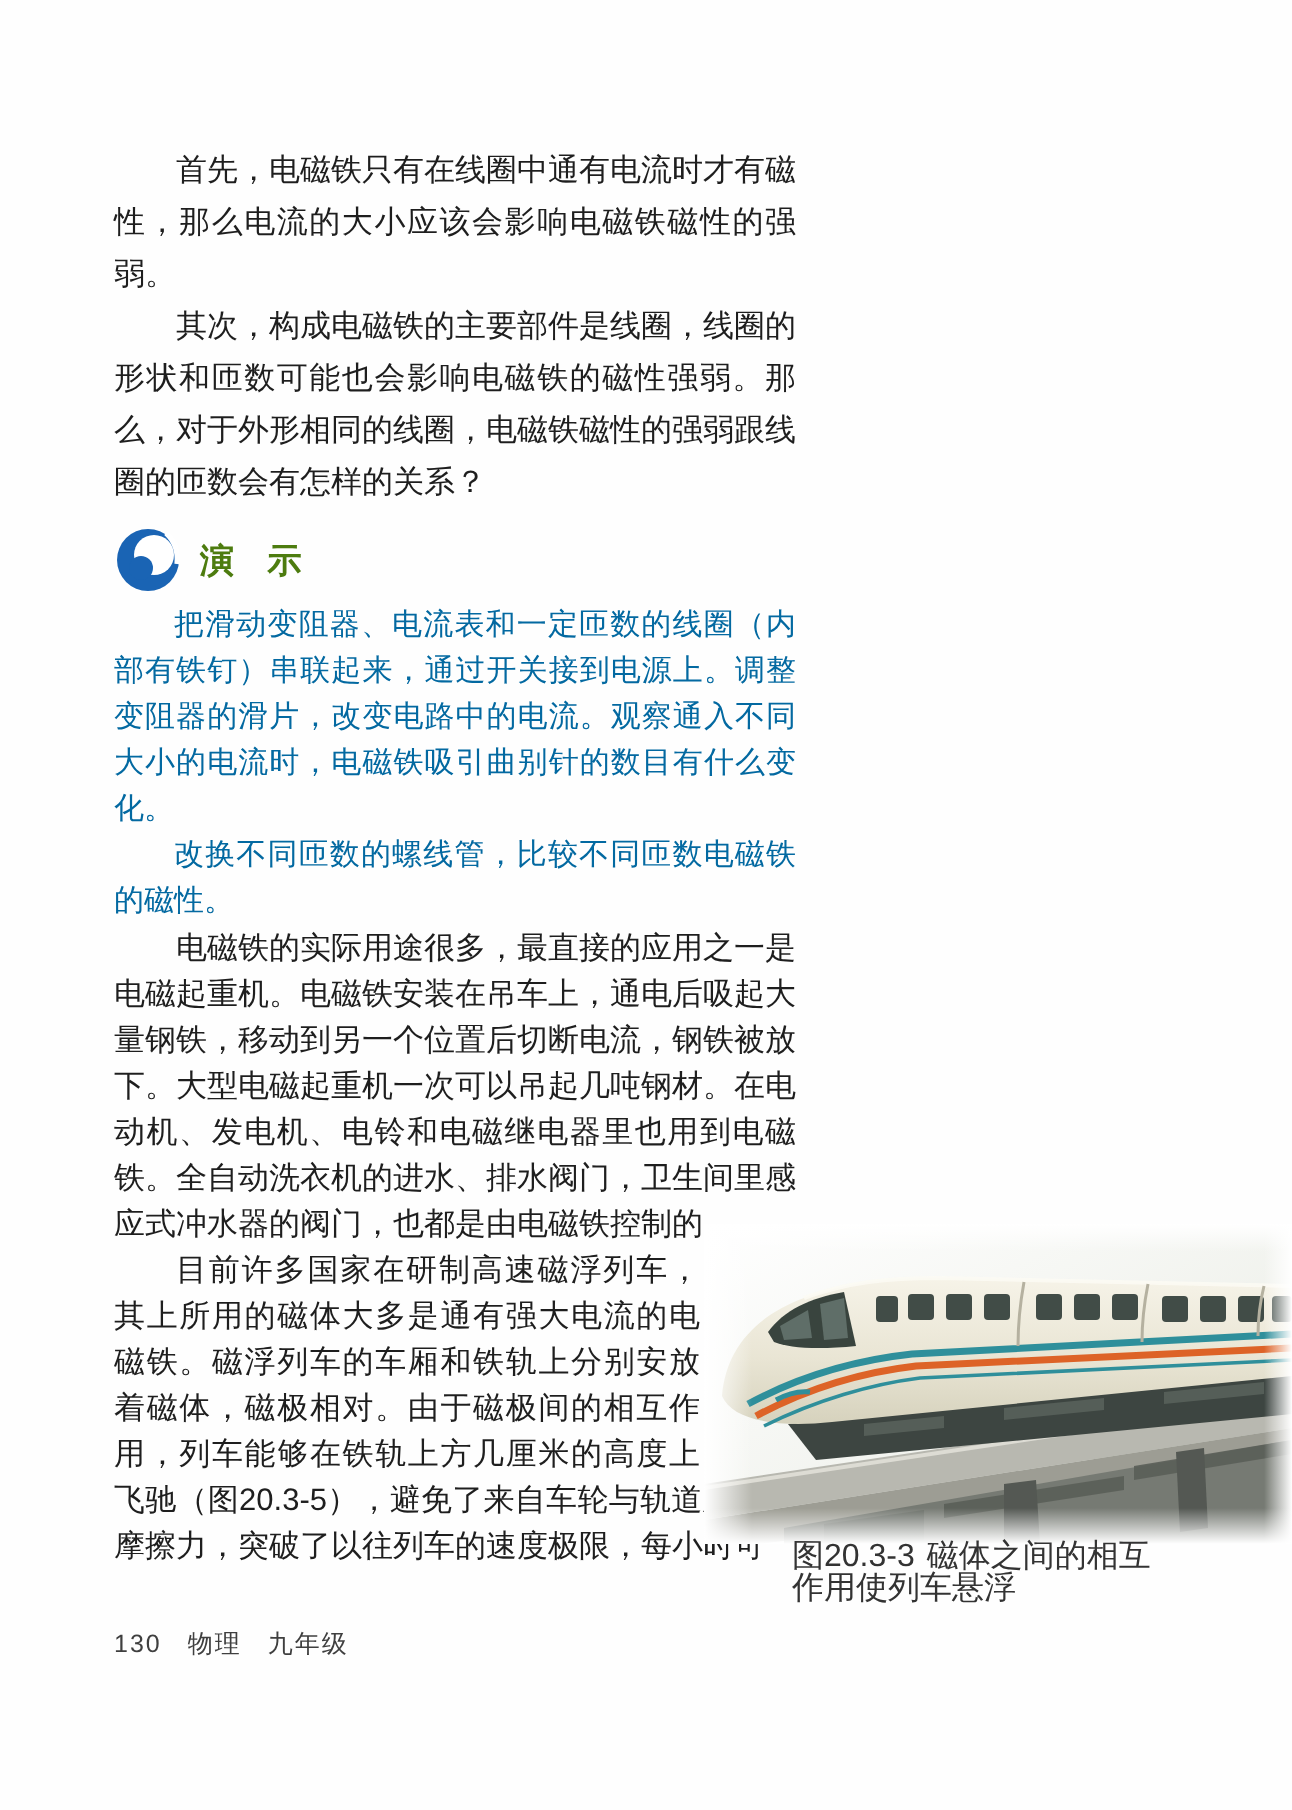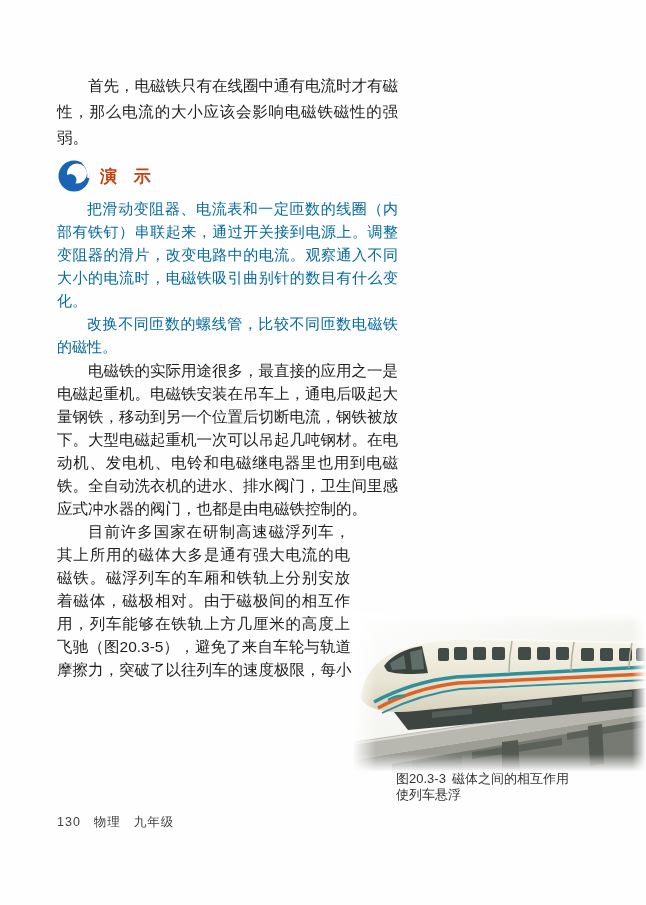--- a/index.html
+++ b/index.html
@@ -21,56 +21,57 @@
     text-indent:2em;
     text-align:justify;
     word-break:break-all;
     color:#1e1e1e;
   }
   .body-p.lead{line-height:26px;}
   .demo-block{margin-top:6px;}
   .demo-header{display:flex;align-items:center;height:38px;margin-bottom:3px;}
   .demo-icon{width:36px;height:36px;display:inline-block;flex:0 0 36px;}
   .demo-title{
-    font-size:17px;font-weight:bold;color:#c2410c;
+    font-size:17px;font-weight:bold;color:#4d7c0f;
     letter-spacing:6px;margin-left:7px;
   }
   .demo-p{
     margin:0;
     font-family:"Liberation Serif","DejaVu Serif",serif;
     font-size:15px;line-height:23px;
     text-indent:2em;text-align:justify;word-break:break-all;
     color:#0369a1;
   }
   .p-gap{margin-top:15px;}
   .img-spacer{float:right;width:48px;height:115px;}
   .train-figure{
     position:absolute;left:352px;top:612px;width:294px;height:160px;
     margin:0;padding:0;
   }
   .train-figure svg{display:block;width:294px;height:160px;}
   .fig-caption{
     position:absolute;left:396px;top:771px;width:182px;
-    font-size:13px;line-height:15.5px;color:#333;
+    font-size:16px;line-height:15.5px;color:#333;
     text-align:left;
   }
   .fig-caption .fig-label{margin-right:6px;}
   .footer{
     position:absolute;left:57px;top:814px;
     font-size:12.5px;color:#3f3f3f;letter-spacing:1px;
   }
   .footer span{margin-right:13px;}
 </style>
 </head>
 <body>
 
 <div class="page">
 
   <div class="text-col">
     <p class="body-p lead">首先，电磁铁只有在线圈中通有电流时才有磁性，那么电流的大小应该会影响电磁铁磁性的强弱。</p>
+    <p class="body-p lead">其次，构成电磁铁的主要部件是线圈，线圈的形状和匝数可能也会影响电磁铁的磁性强弱。那么，对于外形相同的线圈，电磁铁磁性的强弱跟线圈的匝数会有怎样的关系？</p>
 
     <div class="demo-block">
       <div class="demo-header">
         <span class="demo-icon">
           <svg viewBox="0 0 36 36" width="36" height="36" aria-hidden="true">
             <circle cx="17" cy="18" r="15.5" fill="#1a64b4"></circle>
             <circle cx="20" cy="15.5" r="10" fill="#ffffff"></circle>
             <circle cx="13.5" cy="22" r="6" fill="#1a64b4"></circle>
             <path d="M26,4.5 q6.5,6 5.5,15.5" stroke="#ffffff" stroke-width="2.6" fill="none"></path>
           </svg>

